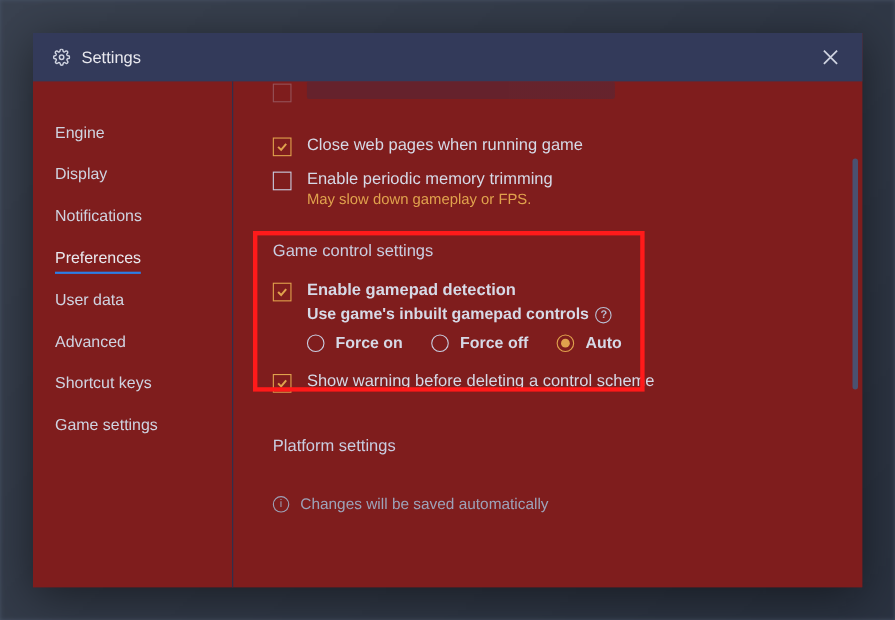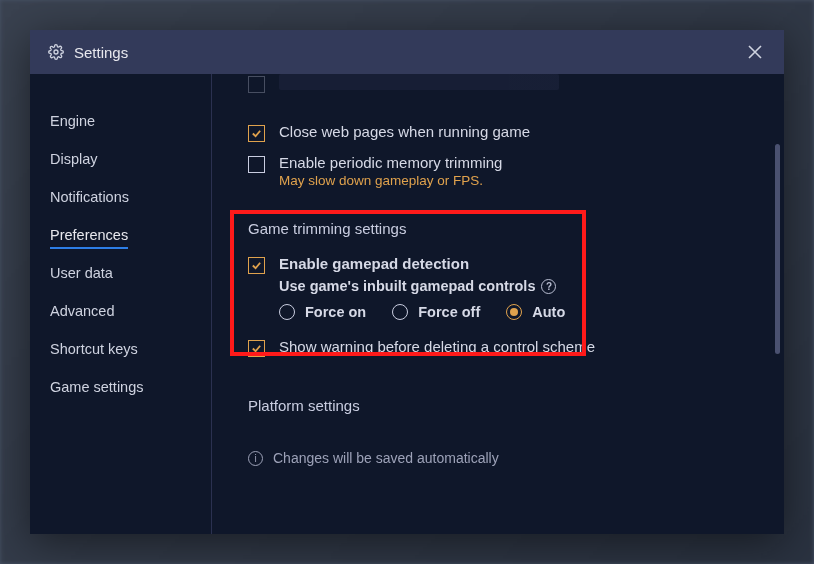--- a/index.html
+++ b/index.html
@@ -10,21 +10,21 @@
     overflow: hidden;
     position: relative;
   }
   .backdrop {
     position: absolute; inset: 0;
     background: linear-gradient(135deg, #3a4250 0%, #2a3240 100%);
     filter: blur(2px);
   }
   .modal {
     position: absolute; left: 30px; top: 30px; right: 30px; bottom: 30px;
-    background: #0f172a;
+    background: #7f1d1d;
     box-shadow: 0 8px 40px rgba(0,0,0,0.5);
     display: flex; flex-direction: column;
   }
   .titlebar {
     height: 44px;
     background: #333a5a;
     display: flex; align-items: center;
     padding: 0 18px;
     color: #e8e8ee;
   }
@@ -160,21 +160,21 @@
       <div class="opt-row">
         <span class="checkbox grey">
           
         </span>
         <div>
           <div class="opt-label">Enable periodic memory trimming</div>
           <div class="opt-warn">May slow down gameplay or FPS.</div>
         </div>
       </div>
 
-      <div class="section-title">Game trimming settings</div>
+      <div class="section-title">Game control settings</div>
 
       <div class="opt-row">
         <span class="checkbox checked">
           <span class="tick">
               <svg viewBox="0 0 12 12" stroke="#e0a24d" stroke-width="2" fill="none">
                 <path d="M2 6 L5 9 L10 3"></path>
               </svg>
             </span>
         </span>
         <div style="width:100%;font-weight:bold;">

